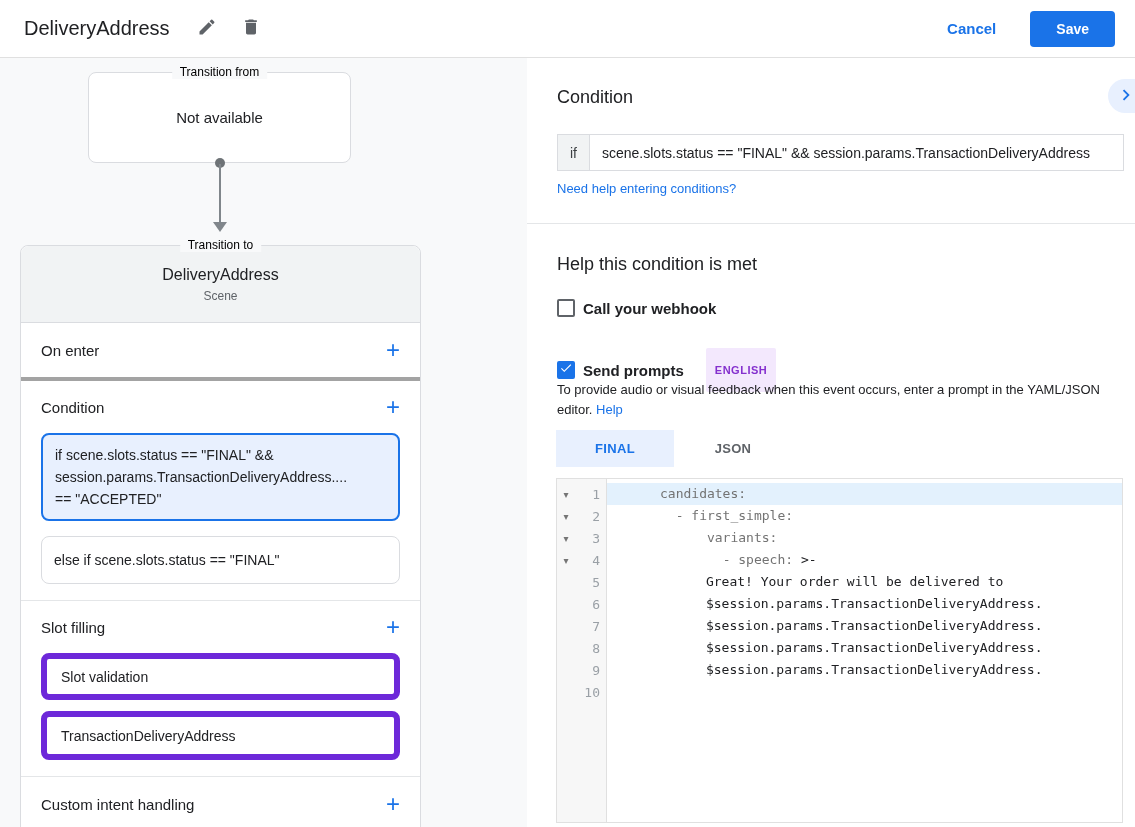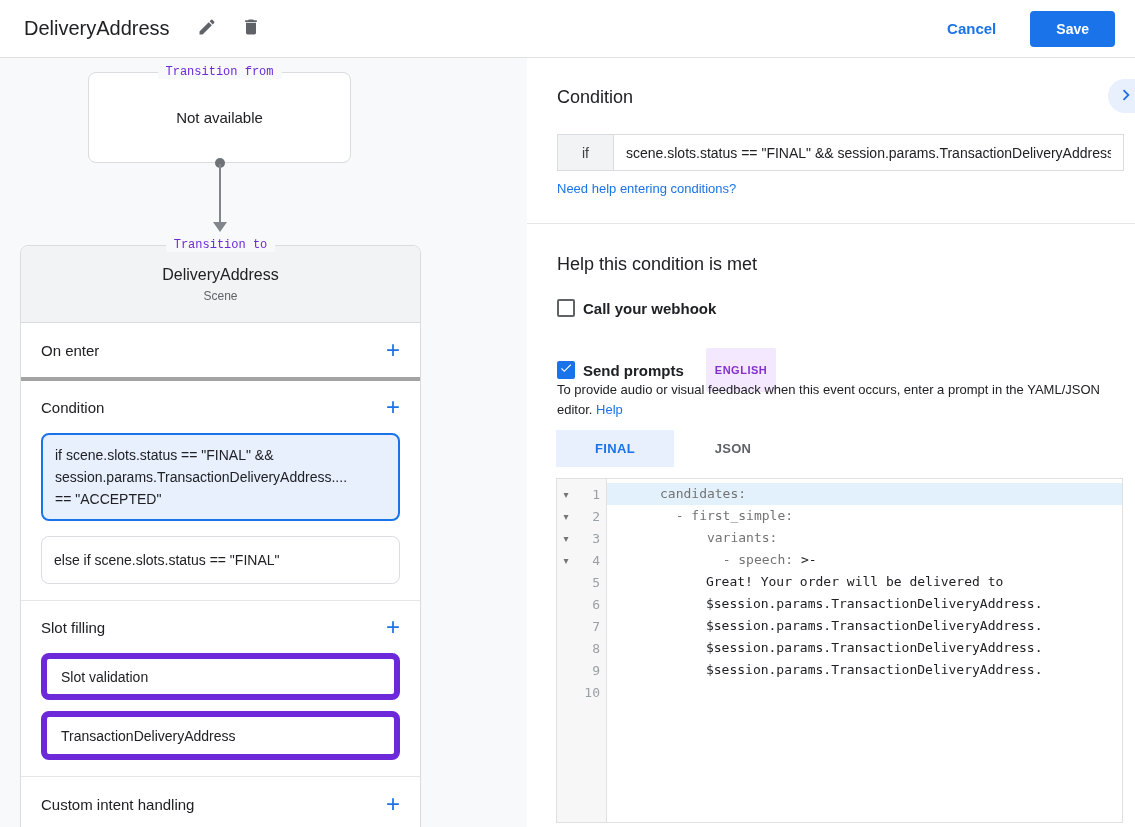--- a/index.html
+++ b/index.html
@@ -22,21 +22,21 @@
 
   
   .main { display:flex; height:769px; }
   .left-pane  { position:relative; width:527px; background:#f8f9fa; overflow:hidden; flex:none; }
   .right-pane { position:relative; flex:1; background:#fff; overflow:hidden; }
 
   
   .from-box { position:absolute; left:88px; top:14px; width:263px; height:91px;
               background:#fff; border:1px solid #dadce0; border-radius:8px; }
   .box-legend { position:absolute; top:-8px; left:50%; transform:translateX(-50%);
-                background:#f8f9fa; padding:0 8px; font-size:12px; color:#6d28d9; white-space:nowrap;font-family:Liberation Mono, monospace; }
+                background:#f8f9fa; padding:0 8px; font-size:12px; color:#000000; white-space:nowrap; }
   .from-box .box-body { height:100%; display:flex; align-items:center; justify-content:center;
                         font-size:15px; color:#202124; }
 
   
   .conn-dot   { position:absolute; left:215px; top:100px; width:10px; height:10px;
                 border-radius:50%; background:#6e7377; }
   .conn-line  { position:absolute; left:219px; top:106px; width:2px; height:60px; background:#80868b; }
   .conn-arrow { position:absolute; left:213px; top:164px; width:0; height:0;
                 border-left:7px solid transparent; border-right:7px solid transparent;
                 border-top:10px solid #80868b; }
@@ -71,21 +71,21 @@
   .row-custom { height:54px; }
 
   
   .cond-title { position:absolute; left:30px; top:29px; font-size:18px; font-weight:400; }
   .chevron-pill { position:absolute; right:-21px; top:21px; width:48px; height:34px;
                   background:#e8f0fe; border:none; border-radius:17px; cursor:pointer;
                   display:flex; align-items:center; padding-left:7px; }
   .chevron-pill svg { fill:#1a73e8; }
 
   .if-row { position:absolute; left:30px; top:76px; width:567px; height:37px; display:flex; }
-  .if-cell { width:56px; background:#f1f3f4; border:1px solid #dadce0; border-right:none;
+  .if-cell { width:32px; background:#f1f3f4; border:1px solid #dadce0; border-right:none;
              display:flex; align-items:center; justify-content:center; font-size:14px; color:#3c4043; }
   .if-input { flex:1; border:1px solid #dadce0; background:#fff; font-size:14px; color:#202124;
               padding:0 12px; outline:none; font-family:"Liberation Sans",sans-serif;
               white-space:nowrap; overflow:hidden; }
   .help-link { position:absolute; left:30px; top:123px; font-size:13px; color:#1a73e8;
                text-decoration:none; cursor:pointer; }
   .hdivider { position:absolute; left:0; top:165px; width:100%; height:1px; background:#e4e6e8; }
 
   .when-title { position:absolute; left:30px; top:196px; font-size:18px; font-weight:400; }
 

